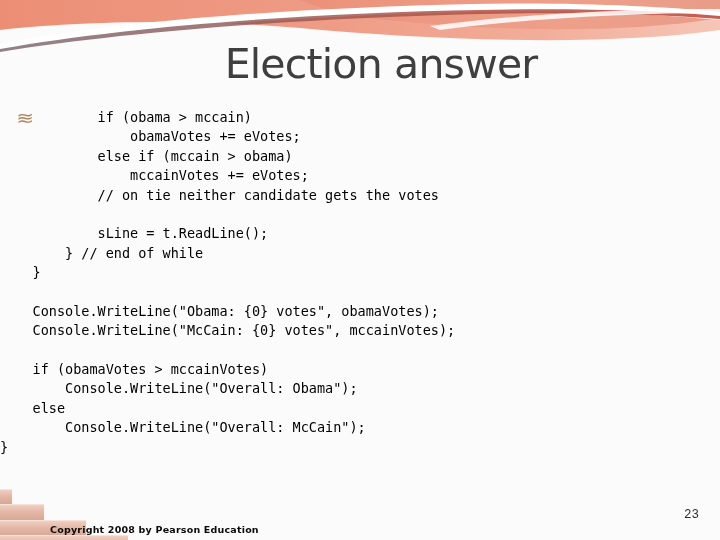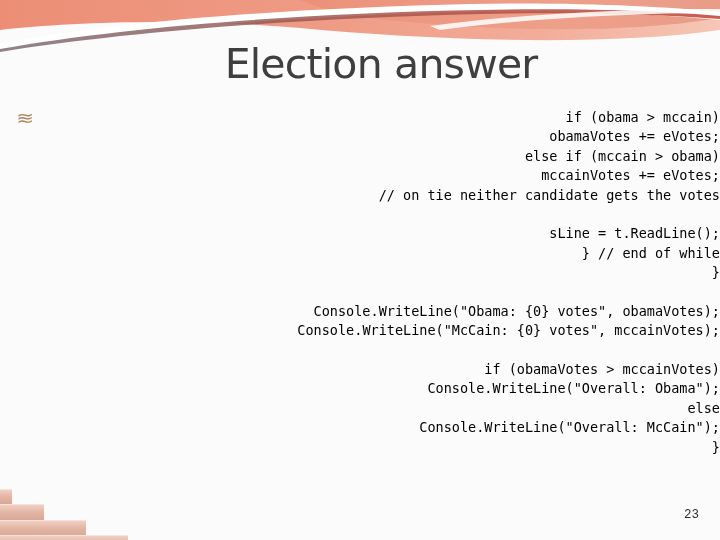--- a/index.html
+++ b/index.html
@@ -66,21 +66,20 @@
   #code {
     position: absolute;
     left: 0;
     top: 108px;
     width: 720px;
     font-family: "DejaVu Sans Mono", "Liberation Mono", monospace;
     font-size: 13.5px;
     line-height: 19.4px;
     color: #000000;
     white-space: pre;
-    text-align: right;
   }
   #code .ln { display: block; height: 19.4px; }
   #code .blank { display: block; height: 19.4px; }
 
   
   #steps { position: absolute; left: 0; bottom: 0; width: 150px; height: 60px; }
   #steps .blk {
     position: absolute;
     background: linear-gradient(180deg, #f0cfc2 0%, #e2b5a4 50%, #d8a895 100%);
     border-top: 1px solid #f7e3da;
@@ -157,15 +156,16 @@
 
   <div id="code"><span class="ln">            if (obama &gt; mccain)</span><span class="ln">                obamaVotes += eVotes;</span><span class="ln">            else if (mccain &gt; obama)</span><span class="ln">                mccainVotes += eVotes;</span><span class="ln">            // on tie neither candidate gets the votes</span><span class="blank"></span><span class="ln">            sLine = t.ReadLine();</span><span class="ln">        } // end of while</span><span class="ln">    }</span><span class="blank"></span><span class="ln">    Console.WriteLine("Obama: {0} votes", obamaVotes);</span><span class="ln">    Console.WriteLine("McCain: {0} votes", mccainVotes);</span><span class="blank"></span><span class="ln">    if (obamaVotes &gt; mccainVotes)</span><span class="ln">        Console.WriteLine("Overall: Obama");</span><span class="ln">    else</span><span class="ln">        Console.WriteLine("Overall: McCain");</span><span class="ln">}</span></div>
 
   <div id="steps">
     <div class="blk b1"></div>
     <div class="blk b2"></div>
     <div class="blk b3"></div>
     <div class="blk b4"></div>
   </div>
 
+  <div id="copyright">Copyright 2008 by Pearson Education</div>
   <div id="pagenum">23</div>
 
 </div>
 
 </body></html>

